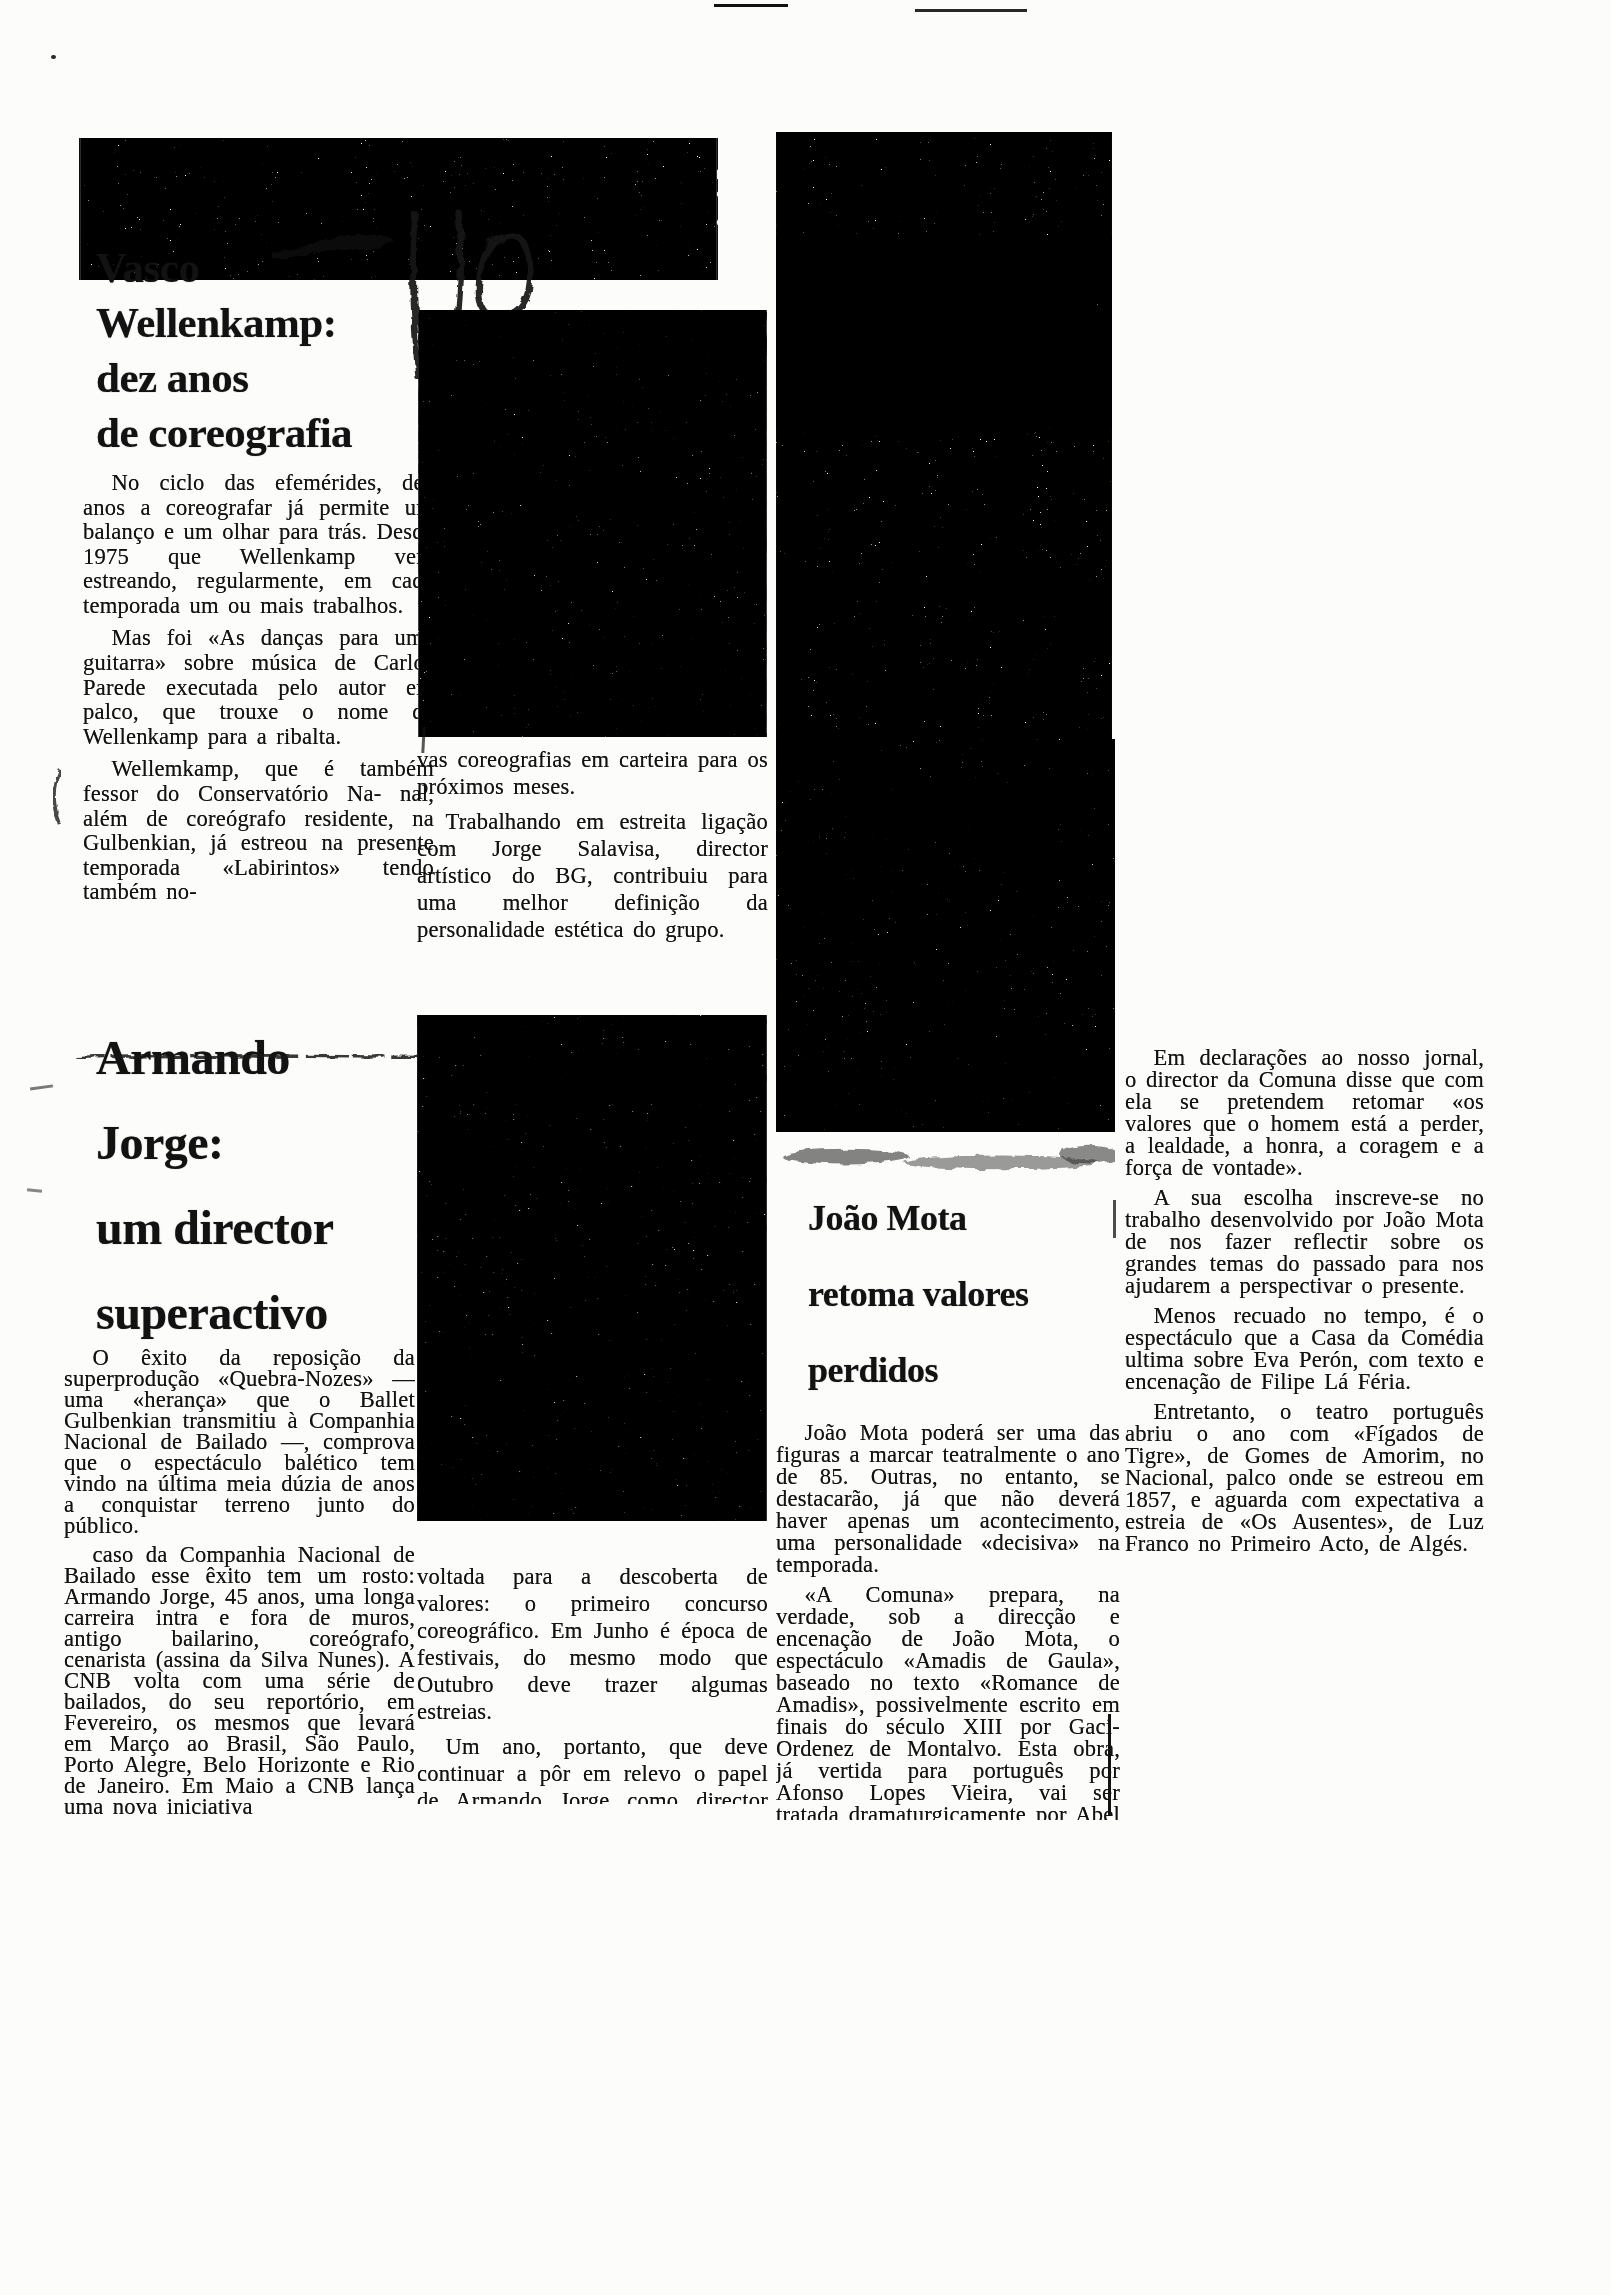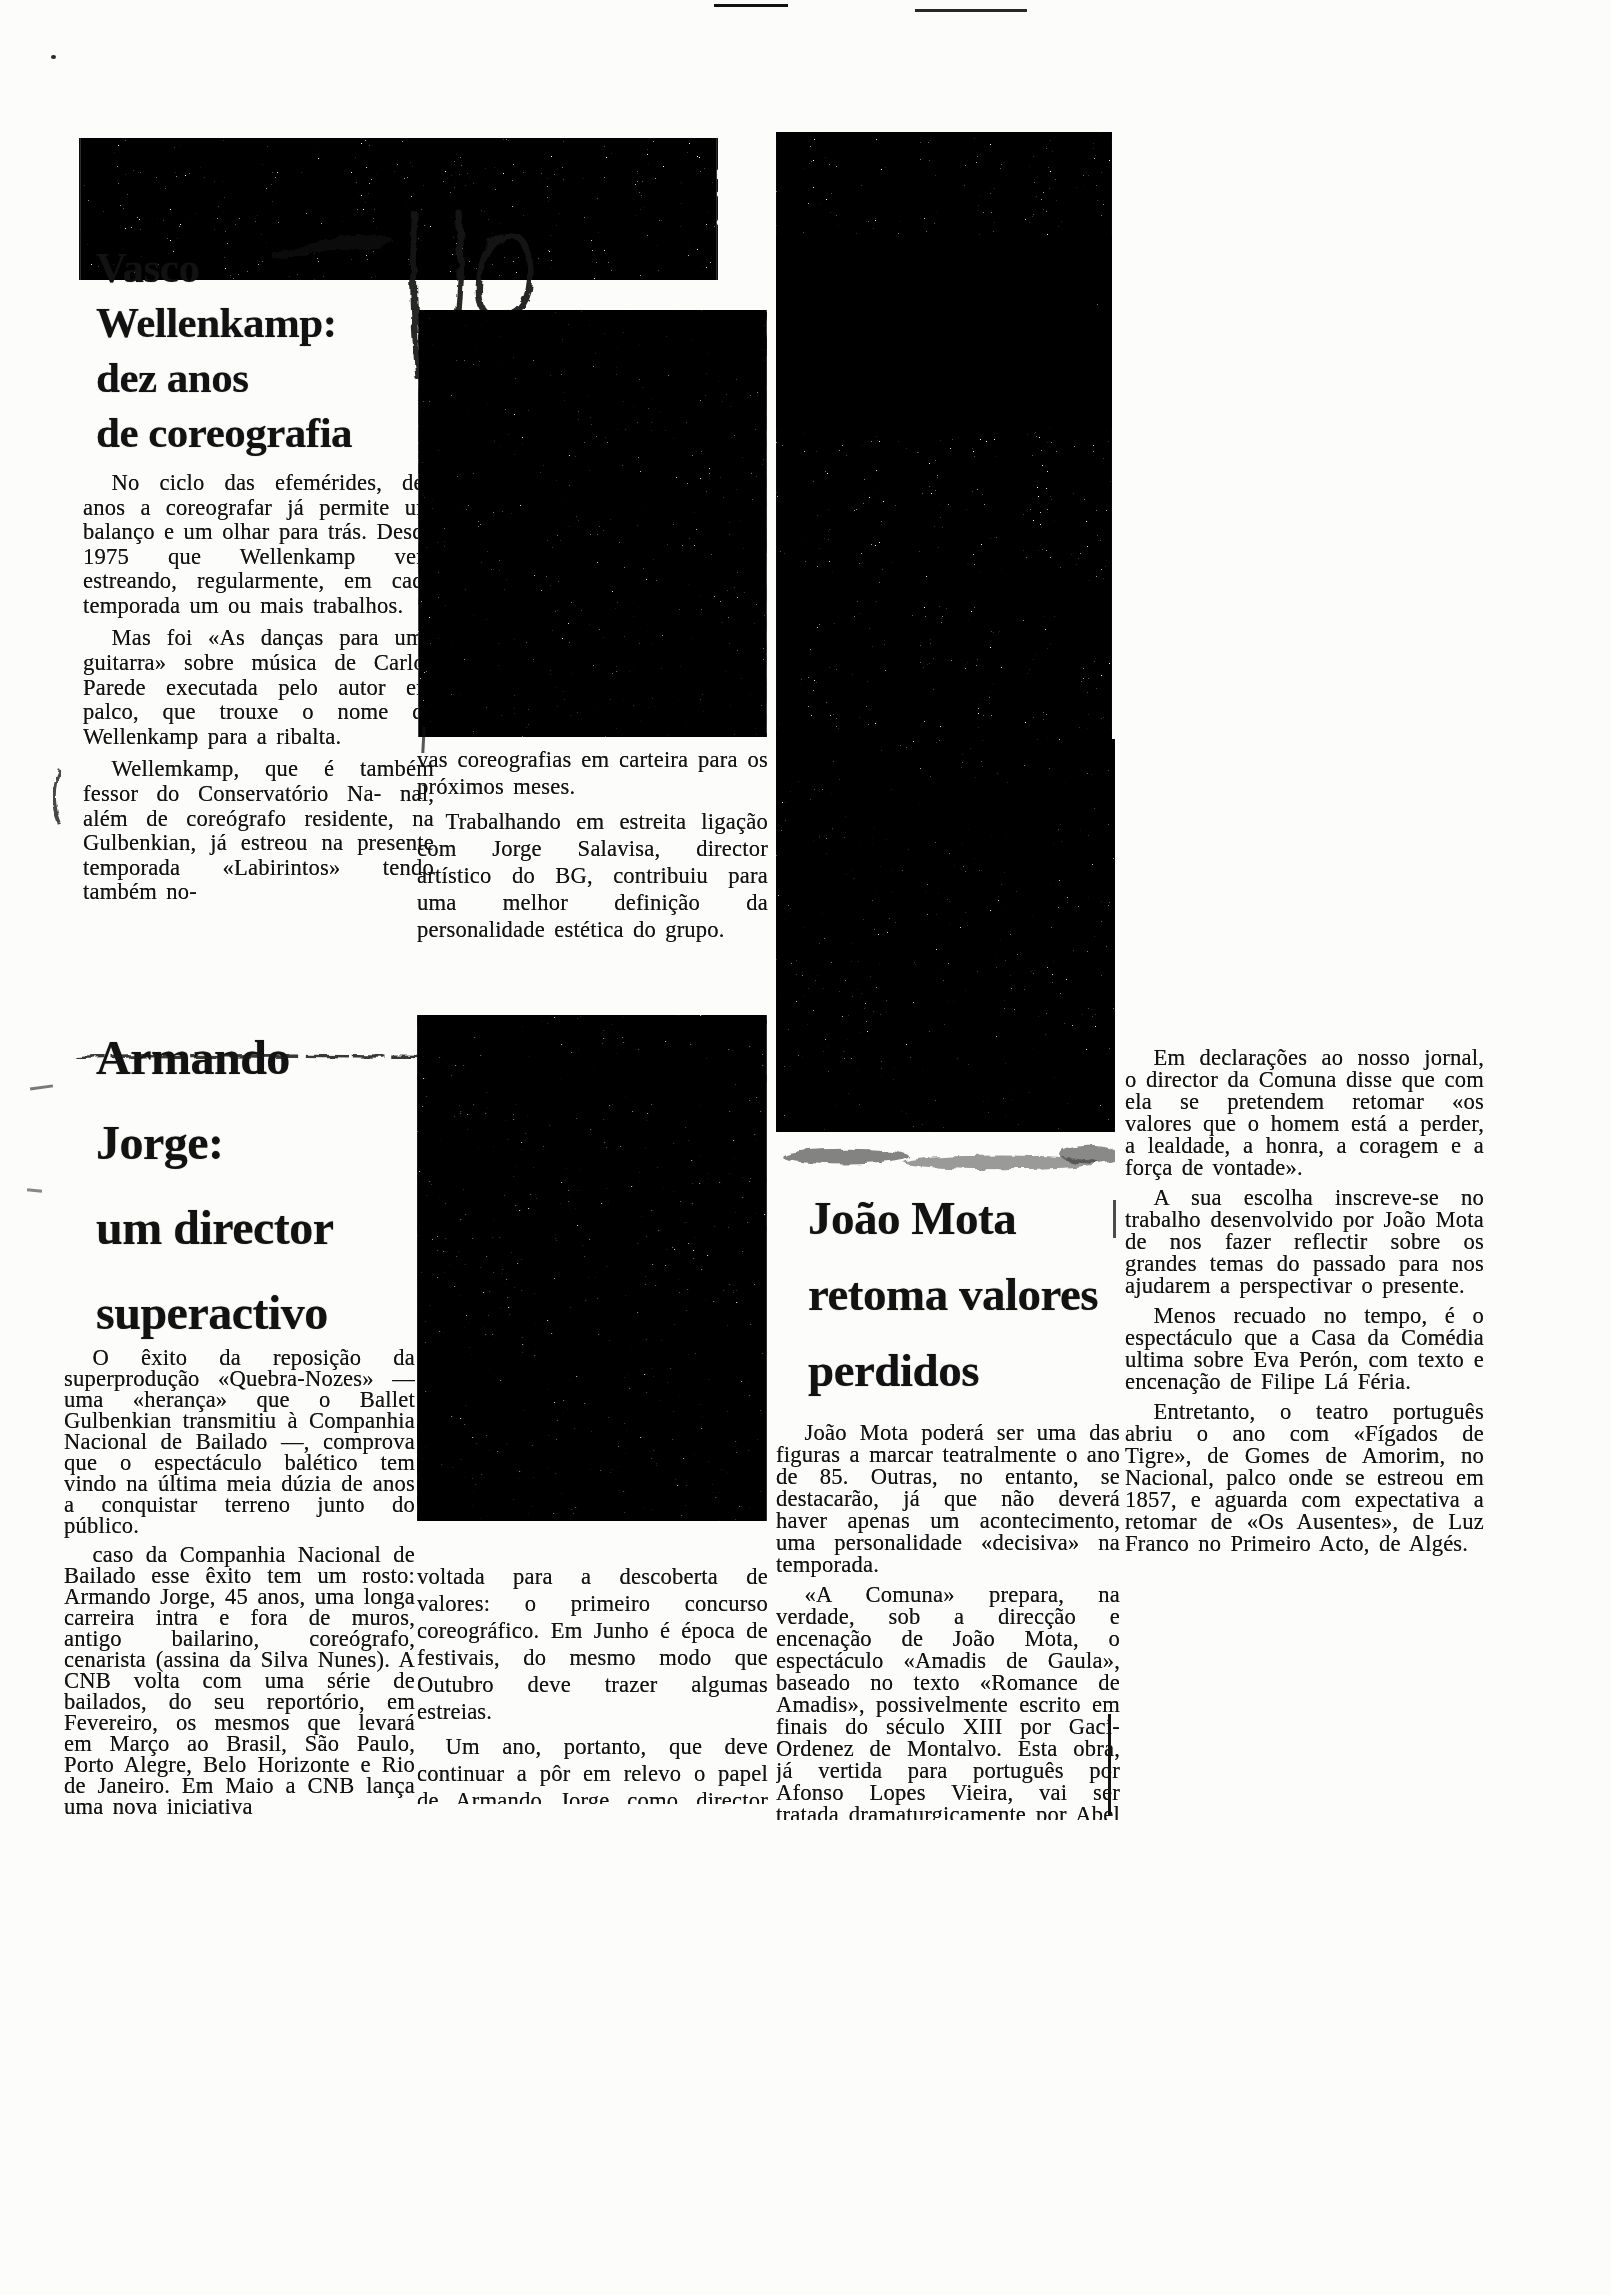--- a/index.html
+++ b/index.html
@@ -15,21 +15,21 @@
   .col{font-size:22.6px;letter-spacing:0.2px;word-spacing:3.4px;}
   .lh-vasco{line-height:24.6px;margin-left:19px;}
   .lh-mid{line-height:27px;}
   .lh-armando{line-height:21px;}
   .lh-joao{line-height:22px;}
   .lh-right{line-height:22px;}
   .headline{font-weight:bold;letter-spacing:-0.5px;
             text-shadow:0 0 1px rgba(0,0,0,.55);margin-left:32px;}
   .hl-vasco{font-size:43px;line-height:55px;}
   .hl-armando{font-size:48px;line-height:85px;}
-  .hl-joao{font-size:47px;line-height:76px;}
+  .hl-joao{font-size:36px;line-height:76px;}
   .bigword{
     font-family:"Liberation Sans",sans-serif;font-weight:bold;color:#0b0b0b;
     white-space:nowrap;transform-origin:top left;display:block;
     text-shadow:0 0 1.5px rgba(0,0,0,.5);
   }
   .rule{background:#0d0d0d;}
   .banner{
     background:#0d0d0c;overflow:hidden;
   }
   .banner-title{
@@ -264,21 +264,21 @@
 
   <div class="abs col lh-mid" style="left:417px;top:1563px;width:351px;height:241px">
     <p style="text-indent:0">voltada para a descoberta de valores: o primeiro concurso coreográfico. Em Junho é época de festivais, do mesmo modo que Outubro deve trazer algumas estreias.</p>
     <p>Um ano, portanto, que deve continuar a pôr em relevo o papel de Armando Jorge como director artístico da CNB.</p>
   </div>
 
   <div class="abs col lh-right" style="left:1125px;top:1047px;width:359px;height:776px">
     <p>Em declarações ao nosso jornal, o director da Comuna disse que com ela se pretendem retomar «os valores que o homem está a perder, a lealdade, a honra, a coragem e a força de vontade».</p>
     <p>A sua escolha inscreve-se no trabalho desenvolvido por João Mota de nos fazer reflectir sobre os grandes temas do passado para nos ajudarem a perspectivar o presente.</p>
     <p>Menos recuado no tempo, é o espectáculo que a Casa da Comédia ultima sobre Eva Perón, com texto e encenação de Filipe Lá Féria.</p>
-    <p>Entretanto, o teatro português abriu o ano com «Fígados de Tigre», de Gomes de Amorim, no Nacional, palco onde se estreou em 1857, e aguarda com expectativa a retomar de «Os Ausentes», de Luz Franco no Primeiro Acto, de Algés.</p>
+    <p>Entretanto, o teatro português abriu o ano com «Fígados de Tigre», de Gomes de Amorim, no Nacional, palco onde se estreou em 1857, e aguarda com expectativa a estreia de «Os Ausentes», de Luz Franco no Primeiro Acto, de Algés.</p>
   </div>
 
   <svg class="abs" style="left:43px;top:765px" width="29.5" height="64" aria-hidden="true" viewBox="0 0 60 130">
     <path d="M34,8 q-24,52 0,112" stroke="#1c1c1c" stroke-width="8" fill="none" opacity=".8" filter="url(#rough)"></path>
   </svg>
   <div class="abs" style="left:29.5px;top:1086px;width:22.6px;height:2.9px;background:#222;opacity:.6;transform:rotate(-8deg)"></div>
   <div class="abs" style="left:26.5px;top:1189px;width:14.7px;height:3.4px;background:#262626;opacity:.55;transform:rotate(6deg)"></div>
 
 </div>
 

